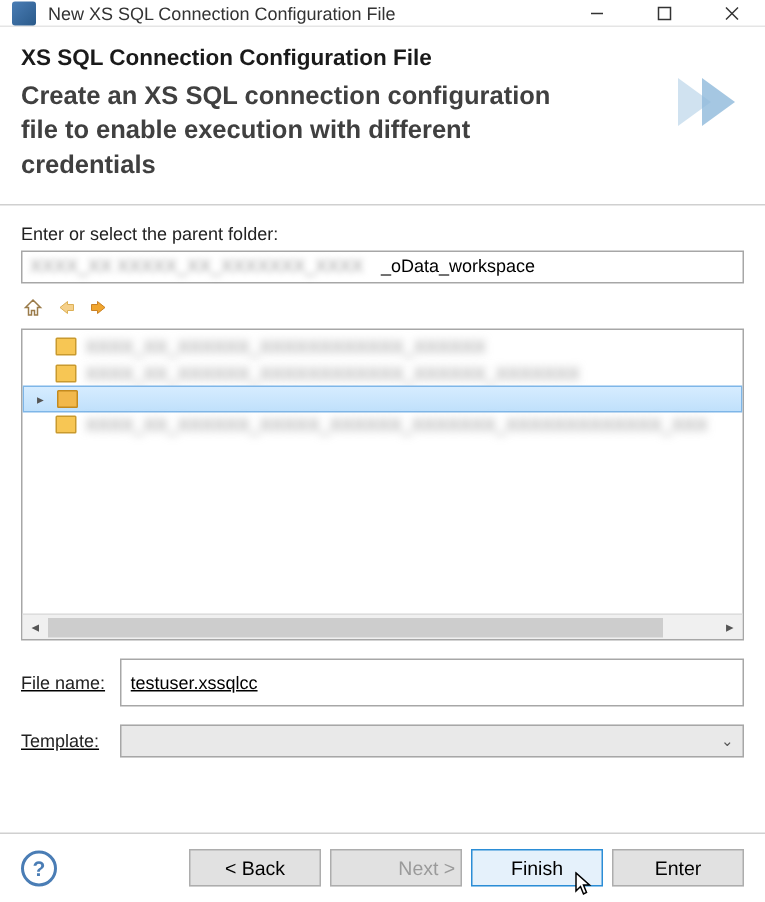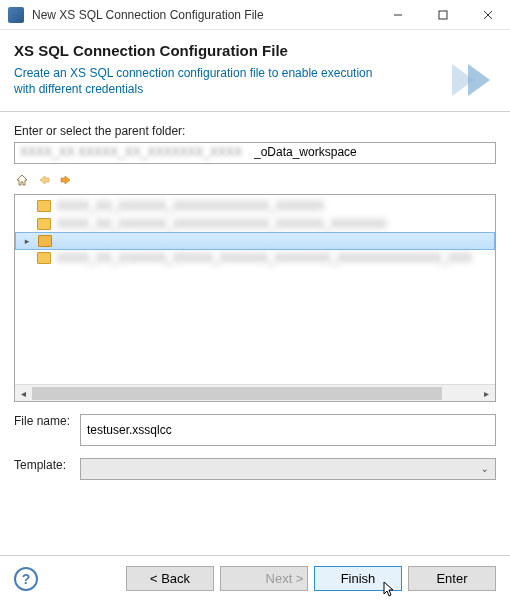--- a/index.html
+++ b/index.html
@@ -6,21 +6,21 @@
     body {
       font-family: "Segoe UI", Tahoma, sans-serif;
       font-size: 12px;
       background: #fff;
       width: 510px;
       height: 601px;
       overflow: hidden;
       color: #000;
     }
     .titlebar {
-      height: 30px;
+      height: 18px;
       display: flex;
       align-items: center;
       padding: 0 0 0 8px;
       border-bottom: 1px solid #e5e5e5;
     }
     .titlebar-icon {
       width: 16px; height: 16px;
       background: linear-gradient(135deg,#4a7db5,#2a5a8a);
       margin-right: 8px;
       border-radius: 2px;
@@ -40,24 +40,25 @@
       position: relative;
       border-bottom: 1px solid #d0d0d0;
     }
     .header-title {
       font-size: 15px;
       font-weight: bold;
       color: #1a1a1a;
       margin-bottom: 6px;
     }
     .header-desc {
-      font-size: 12px;
-      color: #0369a1;
+      font-size: 17px;
+      color: #404040;
       line-height: 1.35;
       max-width: 380px;
+      font-weight: bold;
     }
     .header-graphic {
       position: absolute;
       right: 6px; top: 30px;
       width: 58px; height: 40px;
     }
 
     .body-area {
       padding: 12px 14px 0 14px;
     }
@@ -165,22 +166,24 @@
     }
     .sb-track { flex: 1; height: 100%; position: relative; }
     .sb-thumb {
       position: absolute; left: 0; top: 2px;
       width: 92%; height: 13px;
       background: #cdcdcd;
     }
 
     .form-row {
       display: flex;
+      align-items: center;
       margin-top: 12px;
       gap: 6px;
+      text-decoration: underline;
     }
     .form-label { font-size: 12px; color: #222; width: 60px; }
     .form-input {
       flex: 1;
       height: 32px;
       border: 1px solid #a7a7a7;
       font-family: inherit;
       font-size: 12px;
       padding: 2px 6px;
     }

